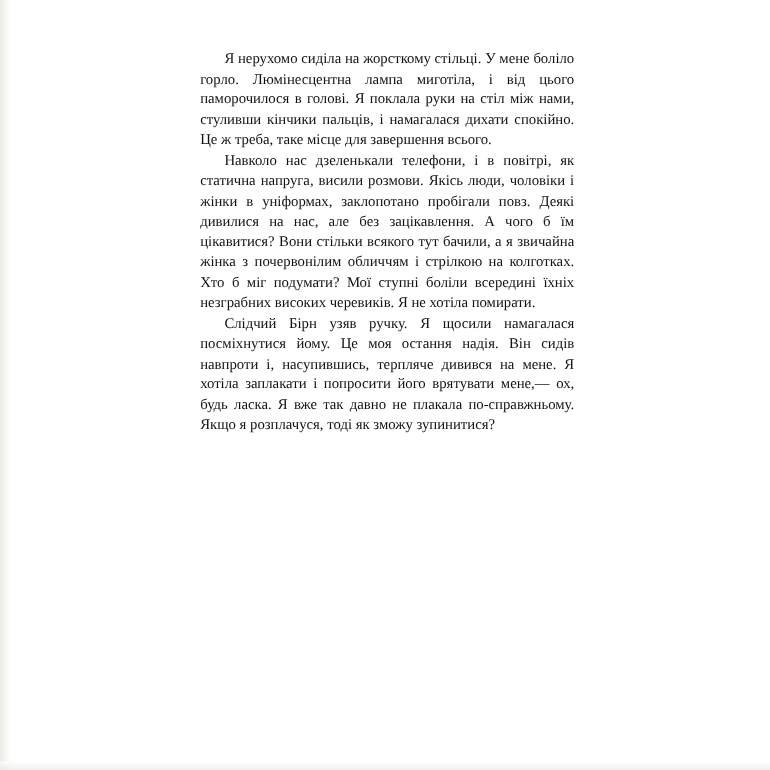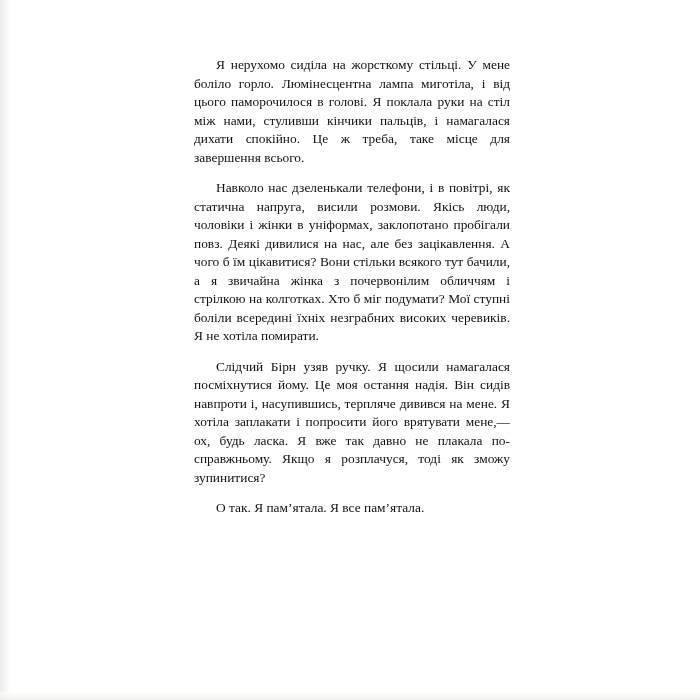--- a/index.html
+++ b/index.html
@@ -45,33 +45,32 @@
     top: 44px;
     width: 340px;
     color: #13110f;
     font-size: 13.4px;
     line-height: 1.38;
     text-align: justify;
     text-justify: inter-word;
     hyphens: manual;
   }
   .text-block p {
-    margin: 12px;
+    margin: 0;
     text-indent: 22px;
   }
   .text-block p.dialogue {
     text-indent: 22px;
   }
 </style>
 </head>
 <body>
 
 <div class="page">
   <div class="page-edge-left"></div>
   <div class="page-edge-bottom"></div>
 
   <div class="text-block">
     <p>Я нерухомо сиділа на жорсткому стільці. У мене боліло горло. Люмінесцентна лампа мигот­іла, і від цього паморочилося в голові. Я поклала руки на стіл між нами, стуливши кінчики пальців, і намагалася дихати спокійно. Це ж треба, таке місце для завершення всього.</p>
     <p>Навколо нас дзеленькали телефони, і в повітрі, як статична напруга, висили розмови. Якісь люди, чоловіки і жінки в уніформах, заклопотано пробігали повз. Деякі дивилися на нас, але без зацікавлення. А чого б їм цікавитися? Вони стільки всякого тут бачили, а я звичайна жінка з почервонілим обличчям і стрілкою на колготках. Хто б міг подумати? Мої ступні боліли всередині їхніх незграбних високих черевиків. Я не хотіла помирати.</p>
     <p>Слідчий Бірн узяв ручку. Я щосили намагалася посміхнутися йому. Це моя остання надія. Він сидів навпроти і, насупившись, терпляче дивився на мене. Я хотіла заплакати і попросити його врятувати мене,— ох, будь ласка. Я вже так давно не плакала по-справжньому. Якщо я розплачуся, тоді як зможу зупинитися?</p>
-    <p>О так. Я пам’ятала. Я все пам’ятала.</p>
   </div>
 </div>
 
 </body></html>

